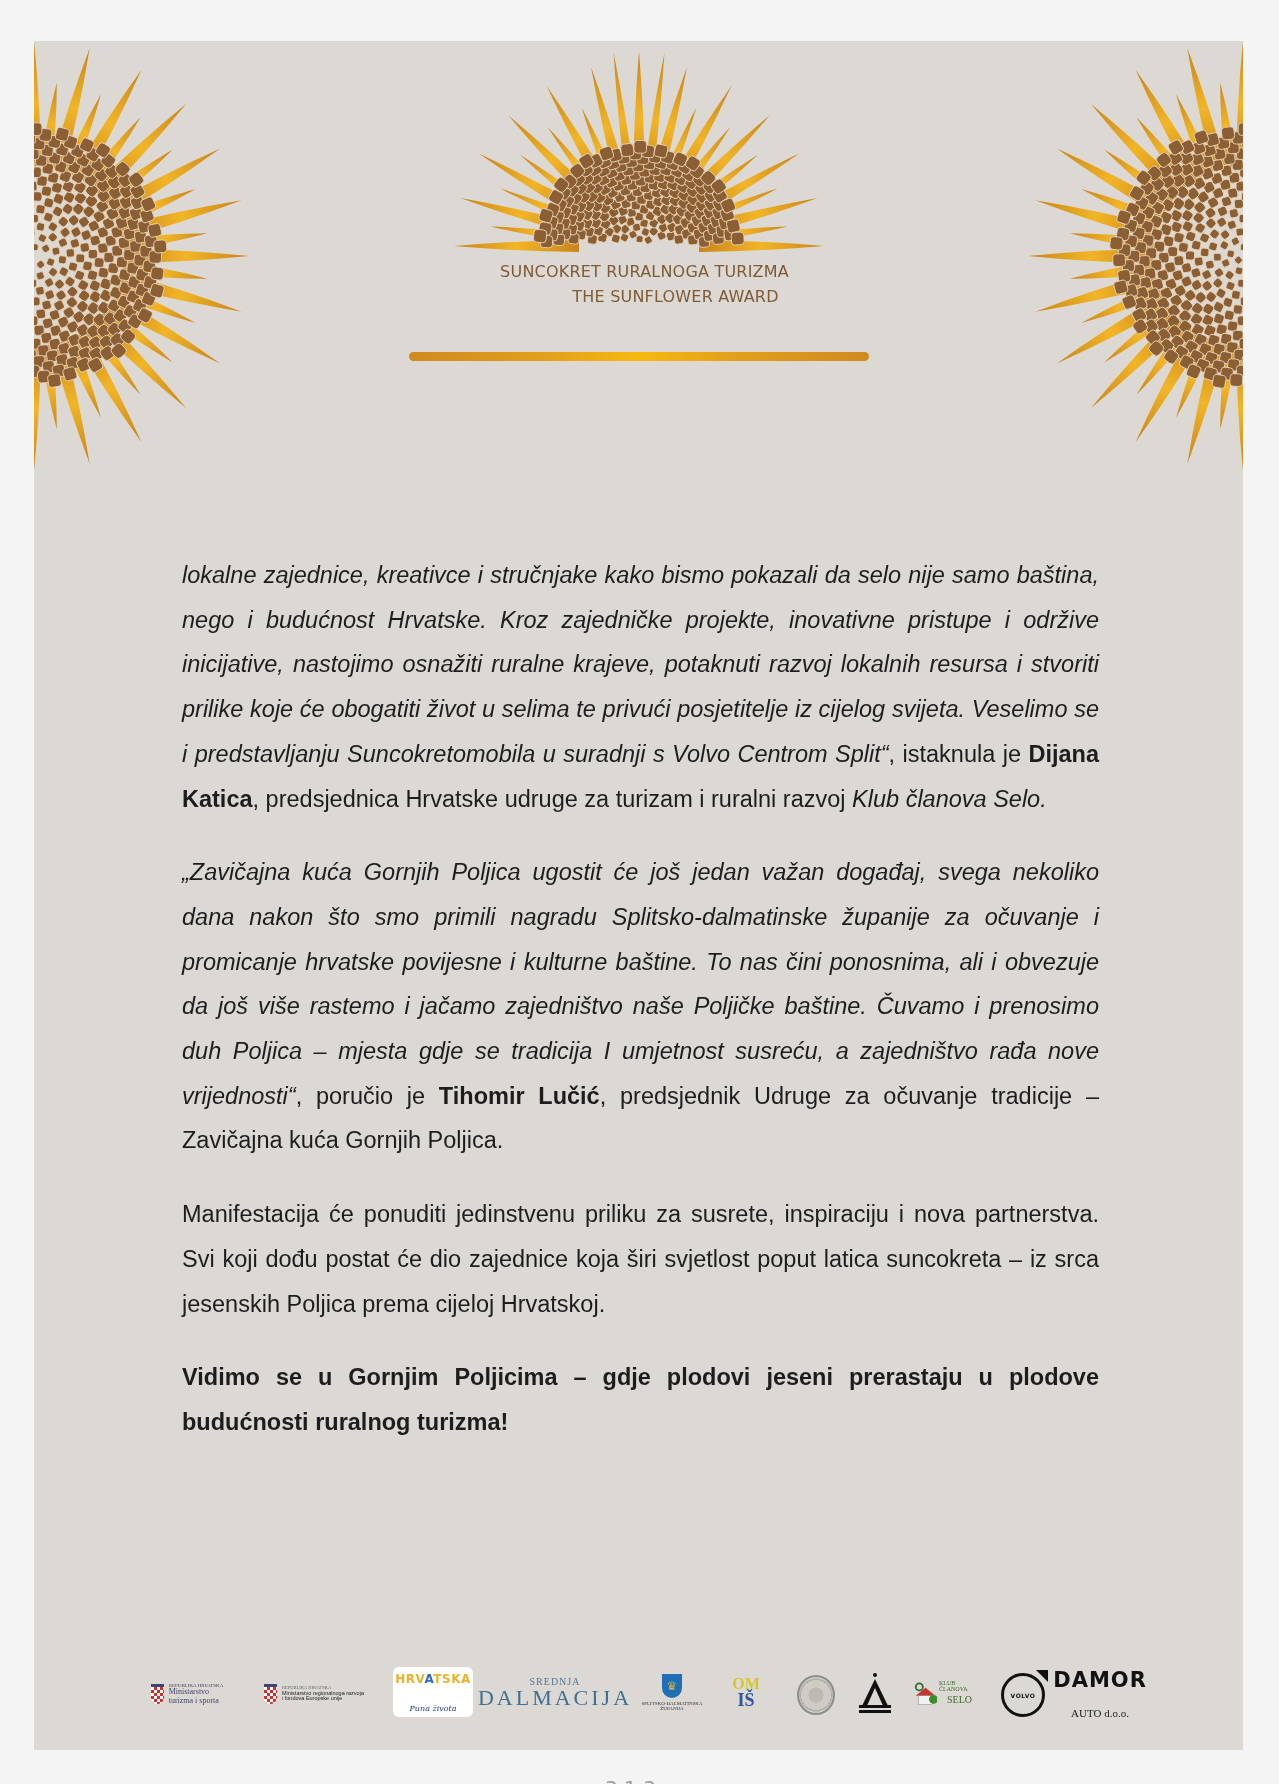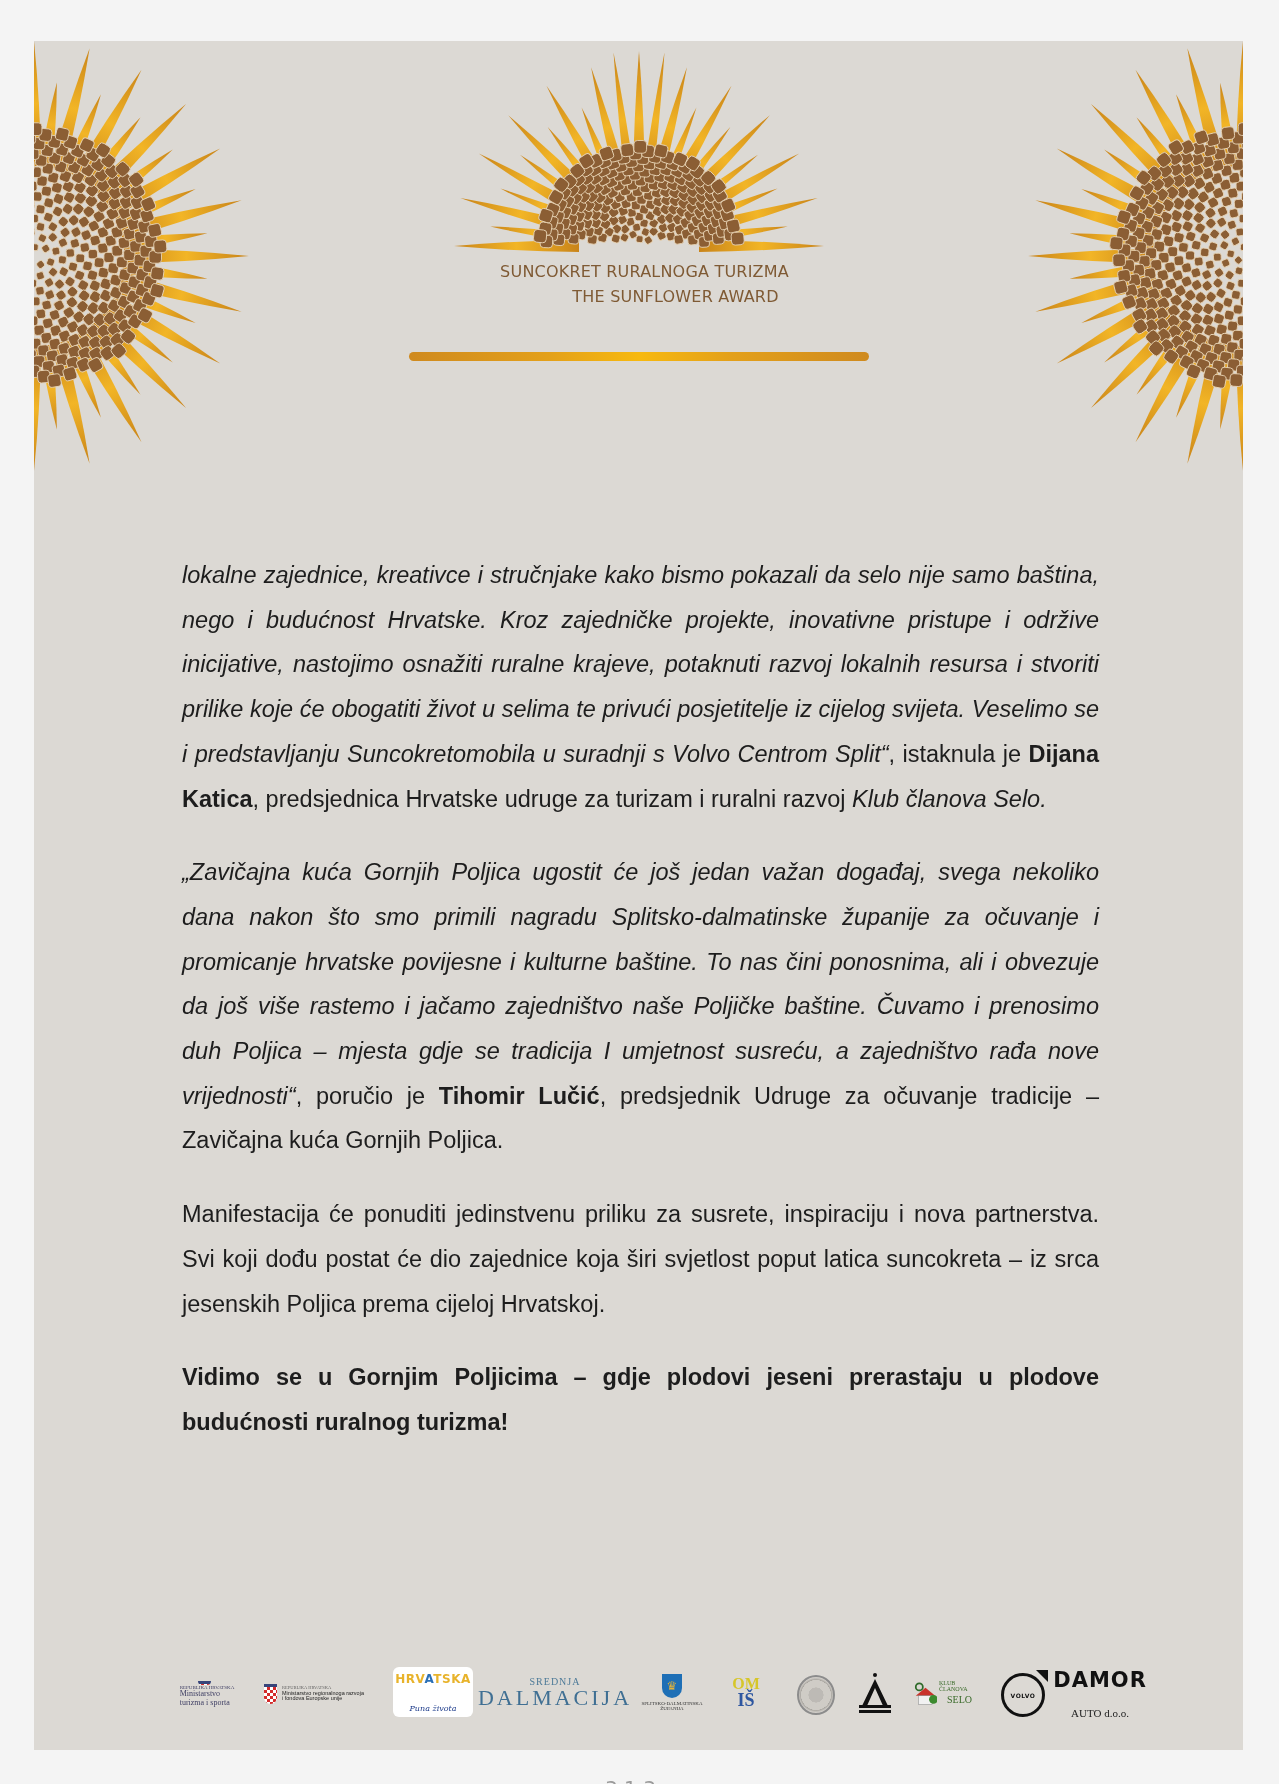--- a/index.html
+++ b/index.html
@@ -1284,21 +1284,21 @@
 
 
   <div class="body-text" id="article-body">
       <p><em>lokalne zajednice, kreativce i stručnjake kako bismo pokazali da selo nije samo baština, nego i budućnost Hrvatske. Kroz zajedničke projekte, inovativne pristupe i održive inicijative, nastojimo osnažiti ruralne krajeve, potaknuti razvoj lokalnih resursa i stvoriti prilike koje će obogatiti život u selima te privući posjetitelje iz cijelog svijeta. Veselimo se i predstavljanju Suncokretomobila u suradnji s Volvo Centrom Split“</em><span>, istaknula je </span><b>Dijana Katica</b><span>, predsjednica Hrvatske udruge za turizam i ruralni razvoj </span><em>Klub članova Selo.</em></p>
       <p><em>„Zavičajna kuća Gornjih Poljica ugostit će još jedan važan događaj, svega nekoliko dana nakon što smo primili nagradu Splitsko-dalmatinske županije za očuvanje i promicanje hrvatske povijesne i kulturne baštine. To nas čini ponosnima, ali i obvezuje da još više rastemo i jačamo zajedništvo naše Poljičke baštine. Čuvamo i prenosimo duh Poljica – mjesta gdje se tradicija I umjetnost susreću, a zajedništvo rađa nove vrijednosti“</em><span>, poručio je </span><b>Tihomir Lučić</b><span>, predsjednik Udruge za očuvanje tradicije – Zavičajna kuća Gornjih Poljica.</span></p>
       <p><span>Manifestacija će ponuditi jedinstvenu priliku za susrete, inspiraciju i nova partnerstva. Svi koji dođu postat će dio zajednice koja širi svjetlost poput latica suncokreta – iz srca jesenskih Poljica prema cijeloj Hrvatskoj.</span></p>
       <p><b>Vidimo se u Gornjim Poljicima – gdje plodovi jeseni prerastaju u plodove budućnosti ruralnog turizma!</b></p>
     </div>
 
   <div class="logos">
-    <div class="logo" style="left:128px; top:14px; width:90px; height:26px;flex-direction:column;">
+    <div class="logo" style="left:108px; top:14px; width:90px; height:26px;">
       <div class="crest"></div>
       <div class="txt" style="font-size:6.5px;">
         <div style="font-size:5px;">REPUBLIKA HRVATSKA</div>
         <div style="font-size:8px;">Ministarstvo</div>
         <div style="font-size:8px;">turizma i sporta</div>
       </div>
     </div>
     <div class="logo" style="left:226px; top:14px; width:108px; height:26px;">
       <div class="crest"></div>
       <div class="txt" style="color:#222;">

